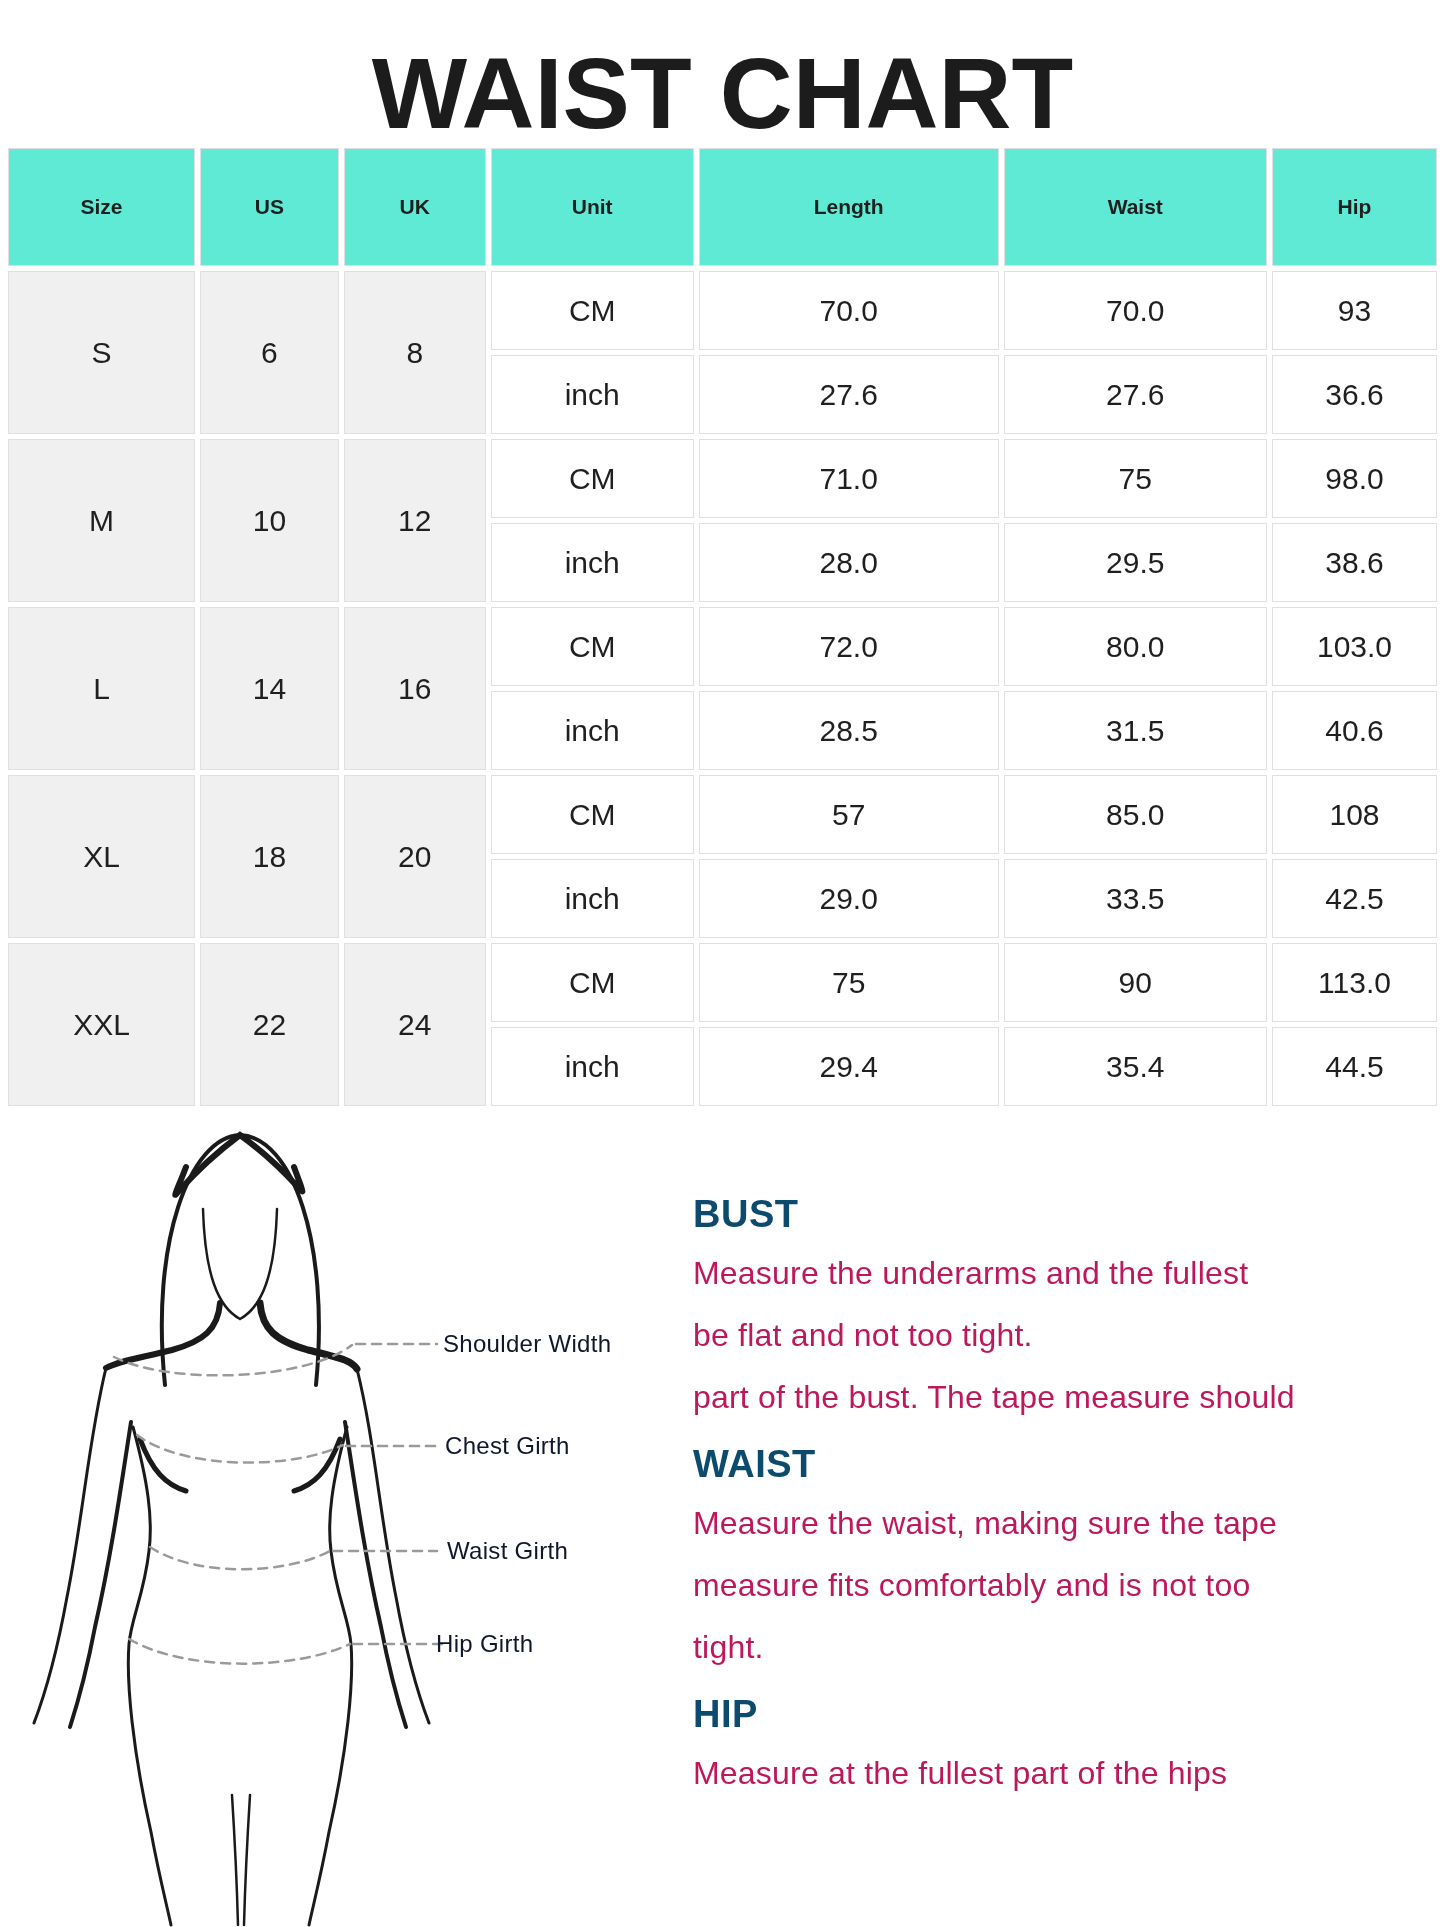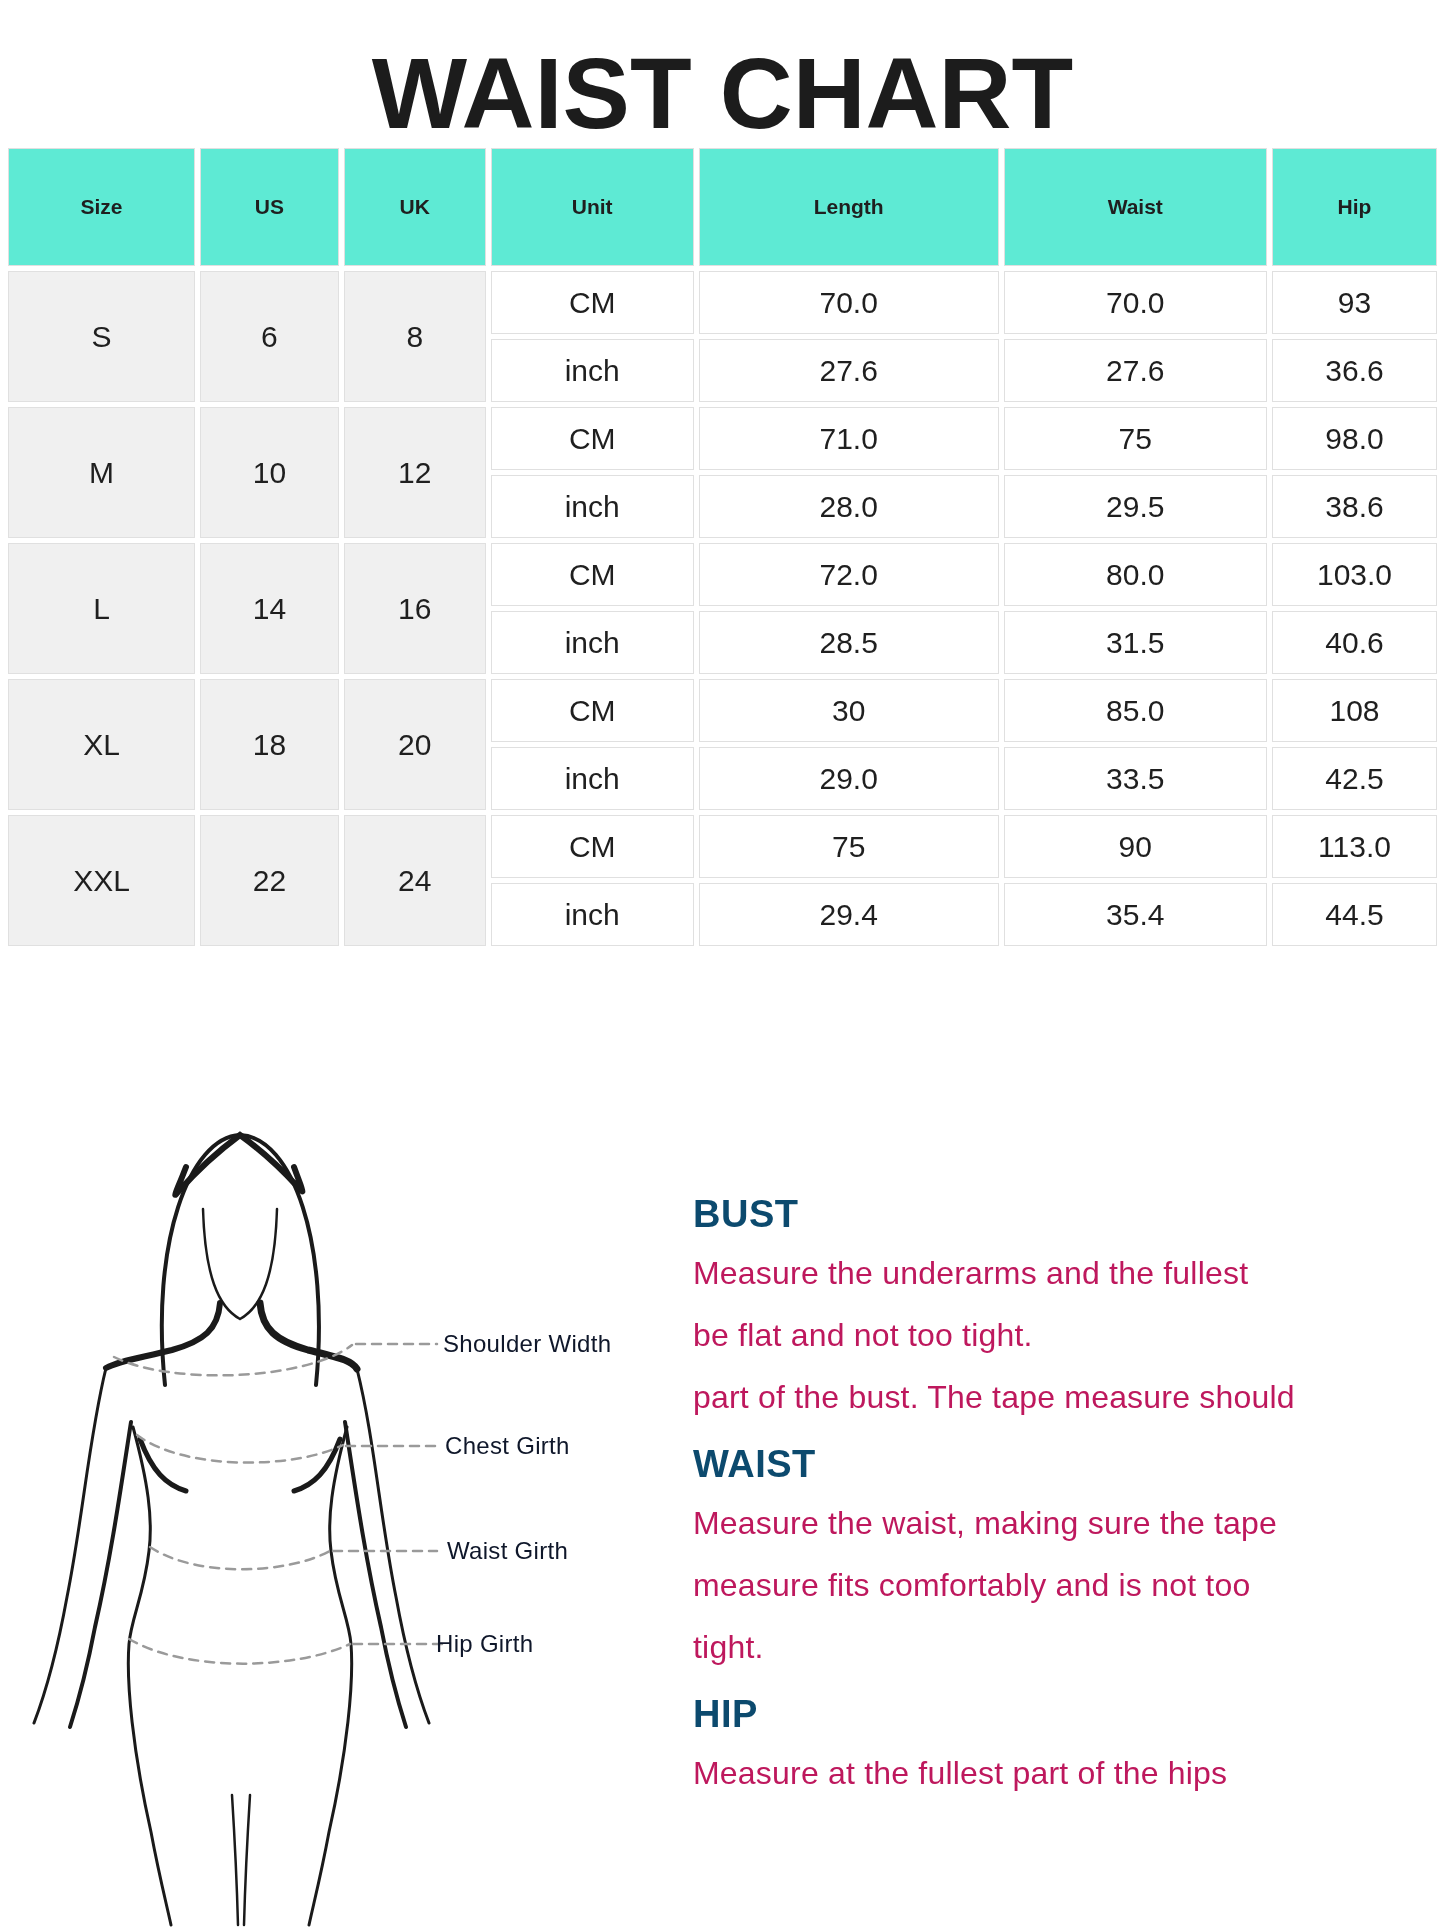--- a/index.html
+++ b/index.html
@@ -17,21 +17,21 @@
   table.size-table {
     position:absolute; top:143px; left:3px; width:1439px;
     border-collapse:separate; border-spacing:5px;
     table-layout:fixed;
   }
   table.size-table td, table.size-table th {
     border:1px solid #e0e0e0; text-align:center; vertical-align:middle;
     font-size:30px; color:#1f1f1f; background:#ffffff; font-weight:normal;
   }
   table.size-table th { background:#5eead4; font-weight:bold; height:118px; font-size:21px; }
-  table.size-table td { height:63px; }
+  table.size-table td { height:79px; }
   table.size-table td.gray { background:#f0f0f0; }
   
   .figure-wrap { position:absolute; left:0; top:1127px; width:540px; height:800px; }
   .figure-label {
     position:absolute; font-size:24px; color:#0f172a; white-space:nowrap;
     letter-spacing:0.3px;
   }
   
   .instructions { position:absolute; left:693px; top:1186px; width:745px; }
   .section { margin-bottom:8px; }
@@ -116,21 +116,21 @@
     <td>28.5</td>
     <td>31.5</td>
     <td>40.6</td>
   </tr>
 
   <tr>
     <td class="gray" rowspan="2">XL</td>
     <td class="gray" rowspan="2">18</td>
     <td class="gray" rowspan="2">20</td>
     <td>CM</td>
-    <td>30</td>
+    <td>57</td>
     <td>85.0</td>
     <td>108</td>
   </tr>
   <tr>
     <td>inch</td>
     <td>29.0</td>
     <td>33.5</td>
     <td>42.5</td>
   </tr>
 

